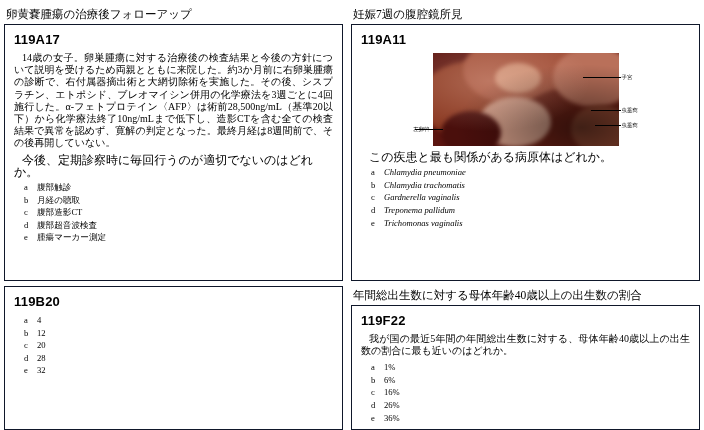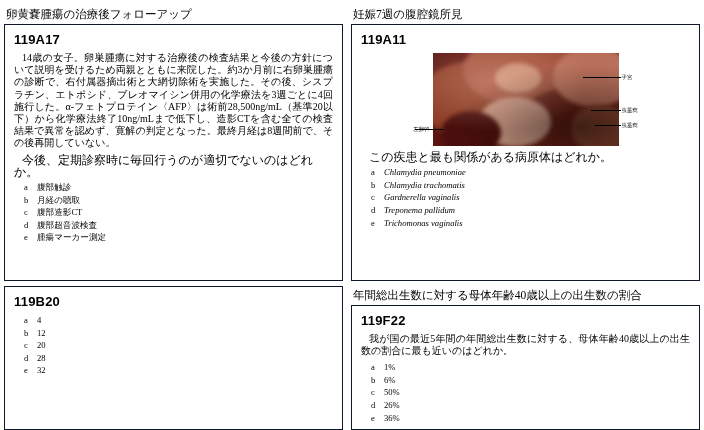--- a/index.html
+++ b/index.html
@@ -279,21 +279,21 @@
           <li>
               <span class="lbl">a</span>
               <span class="txt">1%</span>
             </li>
           <li>
               <span class="lbl">b</span>
               <span class="txt">6%</span>
             </li>
           <li>
               <span class="lbl">c</span>
-              <span class="txt">50%</span>
+              <span class="txt">16%</span>
             </li>
           <li>
               <span class="lbl">d</span>
               <span class="txt">26%</span>
             </li>
           <li>
               <span class="lbl">e</span>
               <span class="txt">36%</span>
             </li>
         </ul>

